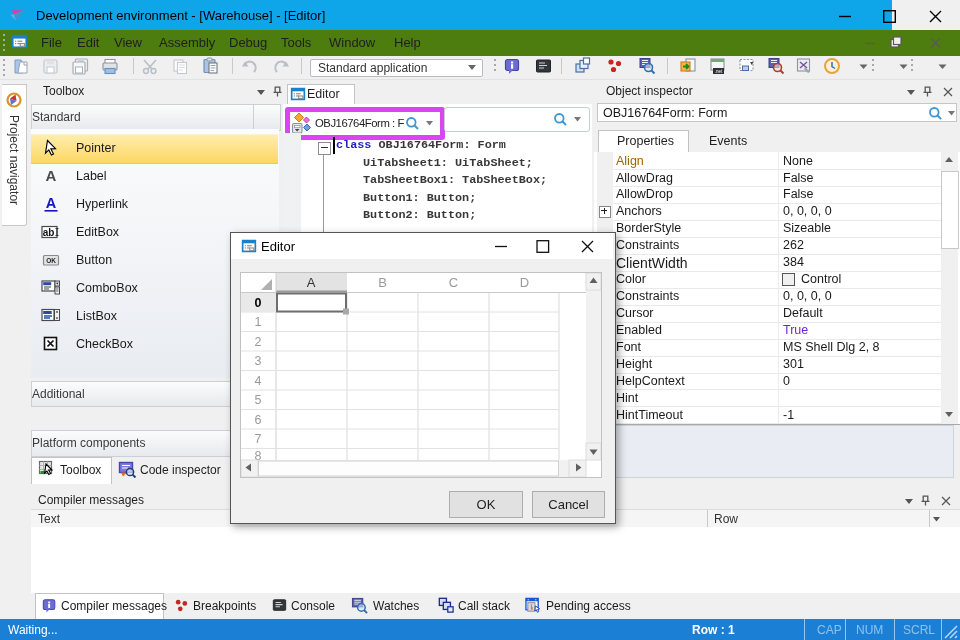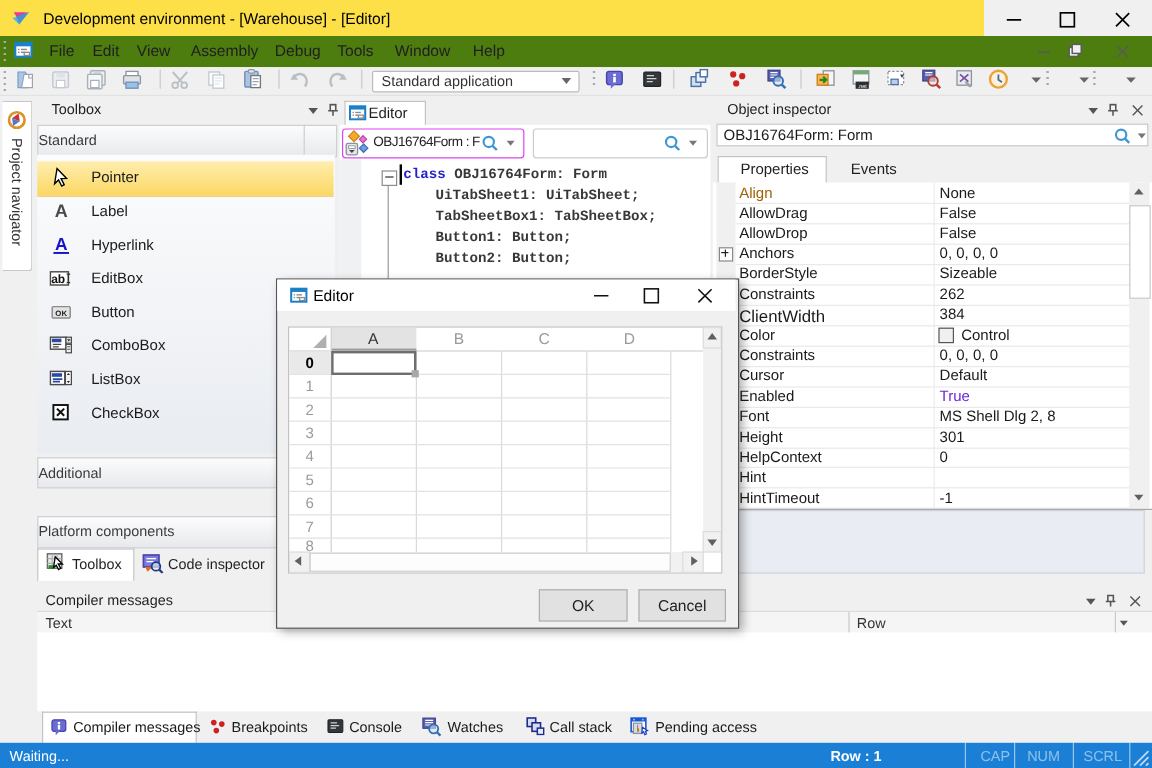--- a/index.html
+++ b/index.html
@@ -5,21 +5,21 @@
 .ab{position:absolute}
 .grip{width:2px;background-image:repeating-linear-gradient(180deg,#a4a9af 0 2px,transparent 2px 5px)}
 .vsep{width:1px;background:#c9c9c9}
 .tabw{background:#fff;border:1px solid #c3c3c3;border-bottom:none}
 .secbar{background:linear-gradient(180deg,#fcfcfd,#e7e9ec);border:1px solid #ccd0d5;color:#3b3b3b;text-align:left}
 .btn{background:#e1e1e1;border:1px solid #adadad;color:#1f1f1f;text-align:center;font-size:13px}
 .rowline{height:1px;background:#e9e9e9}
 </style></head><body>
 <div id="w">
 
-<div class="ab" style="left:0;top:0;width:820px;height:30px;background:#fde047">
+<div class="ab" style="left:0;top:0;width:892px;height:30px;background:#0ea5e9">
   <svg class="ab" style="left:10px;top:9px" width="15" height="12" viewBox="0 0 15 12">
     <polygon points="1.5,1.2 12.5,1.2 4.8,6.8" fill="#e5399b"></polygon>
     <polygon points="14.5,0.8 6,11.5 2.8,5.2" fill="#4592cf"></polygon>
     <polygon points="0.2,5.8 6,11.5 4,5.6" fill="#4cb9e8"></polygon>
   </svg>
   <div class="ab" style="left:36px;top:8px;font-size:13px;color:#000">Development environment - [Warehouse] - [Editor]</div>
   <svg class="ab" style="left:837px;top:8px" width="110" height="16" viewBox="0 0 110 16">
     <line x1="2" y1="8.5" x2="14" y2="8.5" stroke="#000" stroke-width="1.4"></line>
     <rect x="46.7" y="2.7" width="11.6" height="11.6" fill="none" stroke="#000" stroke-width="1.4"></rect>
     <path d="M93 3 L104 14 M104 3 L93 14" stroke="#000" stroke-width="1.4"></path>
@@ -283,21 +283,21 @@
         <rect x="2.6" y="4.6" width="11.8" height="7.8" fill="#fff"></rect>
         <rect x="4" y="6.6" width="1.2" height="1.2" fill="#8a8a8a"></rect>
         <rect x="6.4" y="6.6" width="5" height="1.2" fill="#8a8a8a"></rect>
         <rect x="4" y="9" width="1.2" height="1.2" fill="#8a8a8a"></rect>
         <rect x="6.4" y="9" width="3" height="1.2" fill="#8a8a8a"></rect>
         <rect x="9.2" y="9.6" width="4.4" height="2.6" fill="#fff" stroke="#8a8a8a" stroke-width="1.1"></rect>
       </svg>
   <div class="ab" style="left:24px;top:3px;font-size:12.5px;color:#1f1f1f">Editor</div>
   <div class="ab" style="left:0;top:20px;width:309px;height:384px;background:#fff"></div>
 
-  <div class="ab" style="left:2px;top:23px;width:150px;height:23px;border:1px solid #d946ef;border-radius:3px;background:#fff">
+  <div class="ab" style="left:2px;top:23px;width:150px;height:23px;border:5px solid #d946ef;border-radius:3px;background:#fff">
     <svg class="ab" style="left:1px;top:0px" width="23" height="23" viewBox="0 0 23 23">
       <polygon points="8,1 12.5,5.5 8,10 3.5,5.5" fill="#f5a829" stroke="#c8821c" stroke-width="1"></polygon>
       <polygon points="15.5,5 18.5,8 15.5,11 12.5,8" fill="#ef6fd8" stroke="#c13fa8" stroke-width="1"></polygon>
       <polygon points="16,12 19.5,15.5 16,19 12.5,15.5" fill="#6f9ee0" stroke="#3a6ab5" stroke-width="1"></polygon>
       <rect x="1.5" y="11.5" width="9.5" height="9.5" rx="1.5" fill="#e3e7ec" stroke="#8a9099" stroke-width="1.1"></rect>
       <rect x="3.5" y="13.5" width="5.5" height="2.2" fill="#fff" stroke="#8a9099" stroke-width="0.7"></rect>
       <polygon points="3.8,17 8.6,17 6.2,19.6" fill="#444"></polygon>
     </svg>
     <div class="ab" style="left:25px;top:5px;font-size:11.3px;letter-spacing:-0.45px;color:#222;white-space:nowrap;width:90px;overflow:hidden">OBJ16764Form : F</div>
     <svg class="ab" style="left:115px;top:4px" width="15" height="15" viewBox="0 0 15 15">

